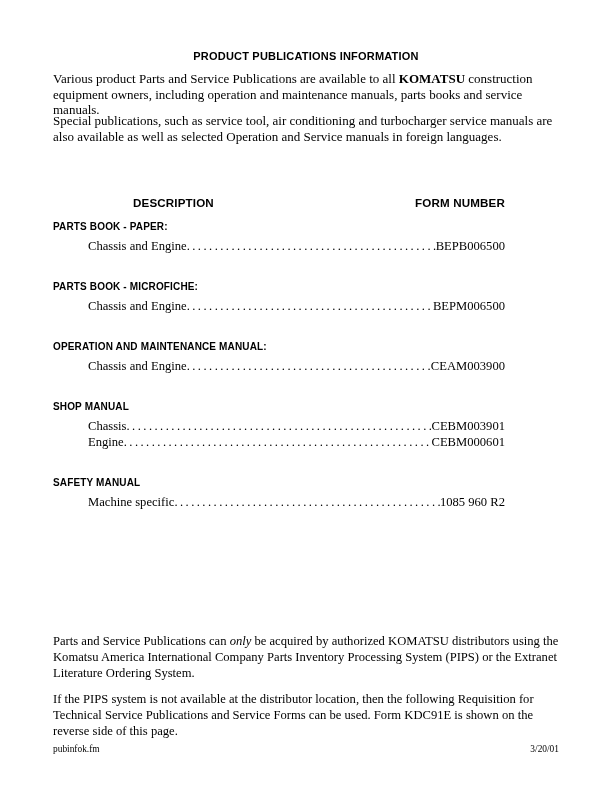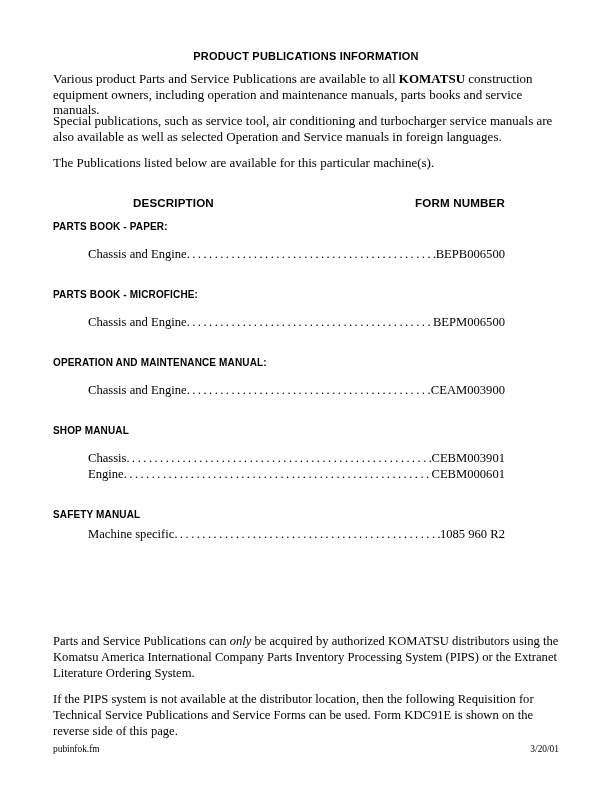--- a/index.html
+++ b/index.html
@@ -85,21 +85,21 @@
     margin: 0 0 0 0;
   }
   .section-title {
     font-family: "Liberation Sans", sans-serif;
     font-weight: bold;
     font-size: 10px;
     letter-spacing: 0.15px;
     line-height: 14px;
   }
   .entries {
-    margin-top: 12px;
+    margin-top: 4px;
     margin-left: 35px;
     width: 417px;
   }
   .entry {
     display: flex;
     align-items: baseline;
     font-size: 12.6px;
     line-height: 16px;
     white-space: nowrap;
   }
@@ -155,21 +155,20 @@
 <body>
 
 <div class="page">
 
   <div class="doc-title">PRODUCT PUBLICATIONS INFORMATION</div>
 
   <div class="intro p1"><span>Various product Parts and Service Publications are available to all </span><b>KOMATSU</b><span> construction equipment owners, including operation and maintenance manuals, parts books and service manuals.</span></div>
 
   <div class="intro p2">Special publications, such as service tool, air conditioning and turbocharger service manuals are also available as well as selected Operation and Service manuals in foreign languages.</div>
 
-  <div class="intro p3">The Publications listed below are available for this particular machine(s).</div>
 
   <div class="col-headers">
     <span class="ch-desc">DESCRIPTION</span>
     <span class="ch-form">FORM NUMBER</span>
   </div>
 
   <div class="listing" id="listing">
       <div class="section">
         <div class="section-title">PARTS BOOK - PAPER:</div>
         <div class="entries">

